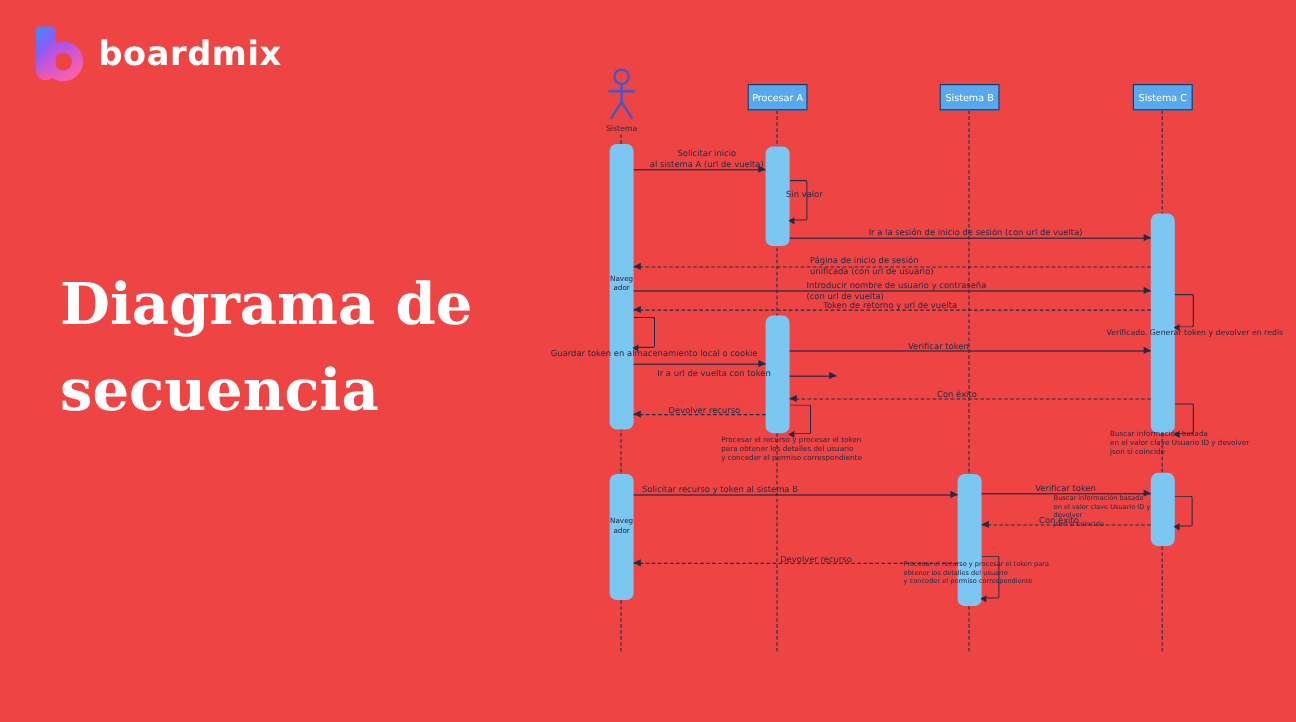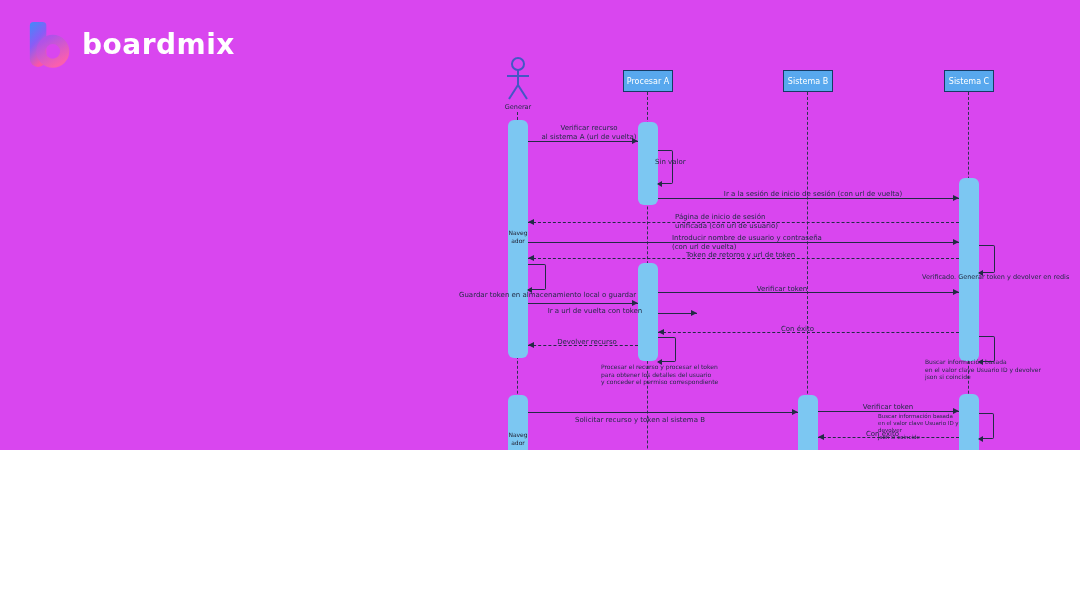--- a/index.html
+++ b/index.html
@@ -1,18 +1,18 @@
 <!DOCTYPE html>
 <html><head>
 <meta charset="utf-8">
 <style>
   html,body{margin:0;padding:0;}
   .stage{
-    position:relative;width:1080px;height:450px;overflow:hidden;
-    background:#d946ef;
+    position:relative;width:1080px;height:602px;overflow:hidden;
+    background:#ef4444;
     font-family:"DejaVu Sans","Liberation Sans",sans-serif;
     color:#222B45;
   }
   
   .logo{position:absolute;left:28px;top:20px;display:flex;align-items:center;gap:10px;}
   .logo-icon{width:44px;height:48px;display:block;}
   .logo-text{
     color:#fff;font-size:28px;font-weight:700;letter-spacing:.5px;
     font-family:"DejaVu Sans",sans-serif;
   }
@@ -85,58 +85,59 @@
           <stop offset="0" stop-color="#B052E8"></stop>
             <stop offset="1" stop-color="#FA5FAE"></stop>
         </linearGradient>
       </defs>
       <path d="M9 2 h7 a4 4 0 0 1 4 4 v36 a9 9 0 0 1 -9 9 a9 9 0 0 1 -9 -9 V6 a4 4 0 0 1 4 -4 z" fill="url(#lg1)"></path>
       <circle cx="27" cy="34" r="13" fill="none" stroke="url(#lg2)" stroke-width="10"></circle>
     </svg>
     <span class="logo-text">boardmix</span>
   </div>
 
+  <h1 class="title">Diagrama de secuencia</h1>
 
   <div>
 
     <div class="lifeline" style="left:517px;top:112px;height:431px"></div>
     <div class="lifeline" style="left:647px;top:92px;height:451px"></div>
     <div class="lifeline" style="left:807px;top:92px;height:451px"></div>
     <div class="lifeline" style="left:968px;top:92px;height:451px"></div>
 
     <svg style="position:absolute;left:503px;top:56px" width="30" height="46" viewBox="0 0 30 46">
       <g stroke="#4457C5" stroke-width="2" fill="none">
         <circle cx="15" cy="8" r="6"></circle>
         <line x1="15" y1="14" x2="15" y2="29"></line>
         <line x1="4" y1="20" x2="26" y2="20"></line>
         <line x1="15" y1="29" x2="6" y2="43"></line>
         <line x1="15" y1="29" x2="24" y2="43"></line>
       </g>
     </svg>
-    <div class="actor-label" style="left:498px;top:103px;width:40px">Generar</div>
+    <div class="actor-label" style="left:498px;top:103px;width:40px">Sistema</div>
 
     <div class="head-box" style="left:623px">Procesar A</div>
     <div class="head-box" style="left:783px">Sistema B</div>
     <div class="head-box" style="left:944px">Sistema C</div>
 
     <div class="bar" style="left:508px;top:120px;height:238px"></div>
     <div class="bar" style="left:508px;top:395px;height:105px"></div>
     <div class="bar" style="left:638px;top:122px;height:83px"></div>
     <div class="bar" style="left:638px;top:263px;height:98px"></div>
     <div class="bar" style="left:798px;top:395px;height:110px"></div>
     <div class="bar" style="left:959px;top:178px;height:183px"></div>
     <div class="bar" style="left:959px;top:394px;height:61px"></div>
 
     <div class="bar-label" style="left:508px;top:229px;width:20px">Navegador</div>
     <div class="bar-label" style="left:508px;top:431px;width:20px">Navegador</div>
 
     <div class="arrow to-right" style="left:528px;top:141px;width:110px">
         <i class="head"></i>
       </div>
-    <div class="mlabel" style="left:533px;top:124px;width:112px;text-align:center">Verificar recurso
+    <div class="mlabel" style="left:533px;top:124px;width:112px;text-align:center">Solicitar inicio
 al sistema A (url de vuelta)</div>
 
     <div class="loop" style="left:658px;top:150px;width:14px;height:32px">
         <i class="head"></i>
       </div>
     <div class="mlabel" style="left:655px;top:158px;width:42px">Sin valor</div>
 
     <div class="arrow to-right" style="left:658px;top:198px;width:301px">
         <i class="head"></i>
       </div>
@@ -150,26 +151,26 @@
 
     <div class="arrow to-right" style="left:528px;top:242px;width:431px">
         <i class="head"></i>
       </div>
     <div class="mlabel" style="left:672px;top:234px;width:190px">Introducir nombre de usuario y contraseña
 (con url de vuelta)</div>
 
     <div class="arrow dashed to-left" style="left:528px;top:258px;width:431px">
         <i class="head"></i>
       </div>
-    <div class="mlabel" style="left:686px;top:251px;width:140px">Token de retorno y url de token</div>
+    <div class="mlabel" style="left:686px;top:251px;width:140px">Token de retorno y url de vuelta</div>
 
     <div class="loop" style="left:528px;top:264px;width:17px;height:24px">
         <i class="head"></i>
       </div>
-    <div class="mlabel" style="left:459px;top:291px;width:195px">Guardar token en almacenamiento local o guardar</div>
+    <div class="mlabel" style="left:459px;top:291px;width:195px">Guardar token en almacenamiento local o cookie</div>
 
     <div class="arrow to-right" style="left:528px;top:303px;width:110px">
         <i class="head"></i>
       </div>
     <div class="mlabel" style="left:545px;top:307px;width:100px;text-align:center">Ir a url de vuelta con token</div>
 
     <div class="loop" style="left:979px;top:245px;width:15px;height:26px">
         <i class="head"></i>
       </div>
     <div class="mlabel" style="left:922px;top:273px;width:150px;font-size:6.5px">Verificado. Generar token y devolver en redis</div>
@@ -203,21 +204,21 @@
 y conceder el permiso correspondiente</div>
 
     <div class="arrow dashed to-left" style="left:528px;top:345px;width:110px">
         <i class="head"></i>
       </div>
     <div class="mlabel" style="left:552px;top:338px;width:70px;text-align:center">Devolver recurso</div>
 
     <div class="arrow to-right" style="left:528px;top:412px;width:270px">
         <i class="head"></i>
       </div>
-    <div class="mlabel" style="left:535px;top:416px;width:170px;text-align:right">Solicitar recurso y token al sistema B</div>
+    <div class="mlabel" style="left:535px;top:404px;width:170px;text-align:left">Solicitar recurso y token al sistema B</div>
 
     <div class="arrow to-right" style="left:818px;top:411px;width:141px">
         <i class="head"></i>
       </div>
     <div class="mlabel" style="left:858px;top:403px;width:60px;text-align:center">Verificar token</div>
 
     <div class="loop" style="left:979px;top:413px;width:14px;height:24px">
         <i class="head"></i>
       </div>
     <div class="note tiny" style="left:878px;top:413px;width:100px">Buscar información basada

